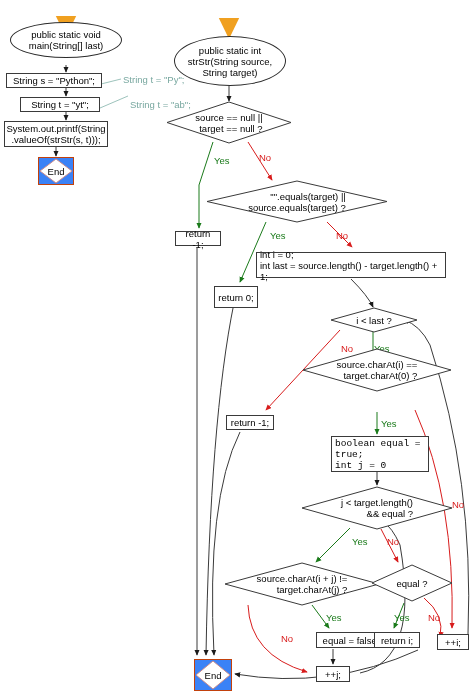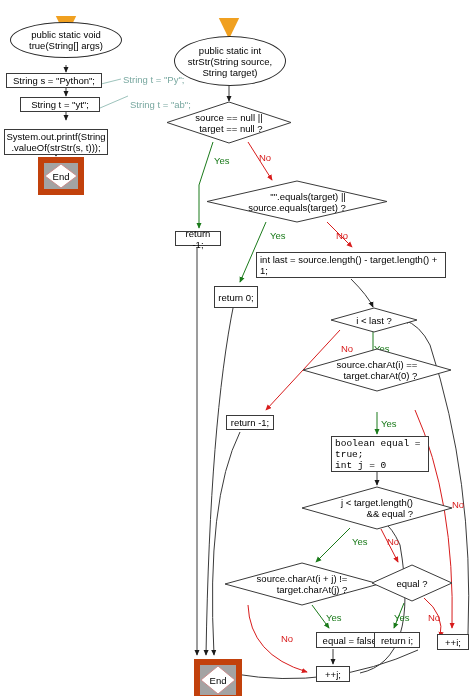--- a/index.html
+++ b/index.html
@@ -11,21 +11,21 @@
   .node{position:absolute;box-sizing:border-box;background:#ffffff;
         color:#000;font-size:9.5px;line-height:11px;text-align:center;
         display:flex;align-items:center;justify-content:center;}
   .box{border:1px solid #3a3a3a;padding:1px 3px;}
   .box.left{text-align:left;justify-content:flex-start;}
   .ellipse{border:1px solid #2b2b2b;border-radius:50%;}
   .diamond-wrap{position:absolute;}
   .diamond-wrap .dlabel{position:absolute;left:0;top:0;width:100%;height:100%;
       display:flex;align-items:center;justify-content:center;
       font-size:9.5px;line-height:11px;text-align:right;color:#000;}
-  .endnode{position:absolute;border:6px solid #c2410c;background:#a3a3a3;
+  .endnode{position:absolute;border:1px solid #c2410c;background:#3b82f6;
       display:flex;align-items:center;justify-content:center;}
   .endnode .dlabel{position:absolute;left:0;top:0;width:100%;height:100%;
       display:flex;align-items:center;justify-content:center;font-size:9.5px;color:#000;}
   .elabel{position:absolute;font-size:9.5px;line-height:10px;white-space:nowrap;}
   .yes{color:#1a7a1a;}
   .no{color:#d81c1c;}
   .note{position:absolute;font-size:9.5px;line-height:11px;color:#79a8a0;white-space:nowrap;}
 </style>
 </head>
 <body>
@@ -106,33 +106,33 @@
 
       <path d="M240 432 Q206 500 214 655" stroke="#3a3a3a" marker-end="url(#ar-k)"></path>
 
       <path d="M418 650 Q330 690 235 674" stroke="#3a3a3a" marker-end="url(#ar-k)"></path>
     </g>
   </svg>
 
   <div class="node ellipse" style="left:10px;top:22px;width:112px;height:36px;">
     <div>
       <div>public static void</div>
-      <div>true(String[] args)</div>
+      <div>main(String[] last)</div>
     </div>
   </div>
 
   <div class="node box" style="left:6px;top:73px;width:96px;height:15px;">
     <span>String s = "Python";</span>
   </div>
 
   <div class="node box" style="left:20px;top:97px;width:80px;height:15px;">
     <span>String t = "yt";</span>
   </div>
 
-  <div class="node box" style="left:4px;top:121px;width:104px;height:26px;margin-top:8px;">
+  <div class="node box" style="left:4px;top:121px;width:104px;height:26px;">
     <div>
       <div>System.out.printf(String</div>
       <div>.valueOf(strStr(s, t)));</div>
     </div>
   </div>
 
   <div class="endnode" style="left:38px;top:157px;width:34px;height:26px;">
     <svg width="34" height="26" style="position:absolute;left:0;top:0;">
       <polygon points="17,1 33,13 17,25 1,13" fill="#fff" stroke="#c98b8b" stroke-width="1"></polygon>
     </svg>
@@ -195,20 +195,21 @@
   <div class="elabel no" style="left:336px;top:231px;">
     <span>No</span>
   </div>
 
   <div class="node box" style="left:214px;top:286px;width:44px;height:22px;">
     <span>return 0;</span>
   </div>
 
   <div class="node box left" style="left:256px;top:252px;width:190px;height:26px;">
     <div style="text-align:left;">
+      <div>int i = 0;</div>
       <div>int last = source.length() - target.length() + 1;</div>
     </div>
   </div>
 
   <div class="diamond-wrap" style="left:330px;top:307px;width:88px;height:26px;">
     <svg width="88" height="26">
       <polygon points="44,1 87,13 44,25 1,13" fill="#fff" stroke="#3a3a3a" stroke-width="1"></polygon>
     </svg>
     <div class="dlabel">i &lt; last ?</div>
   </div>

